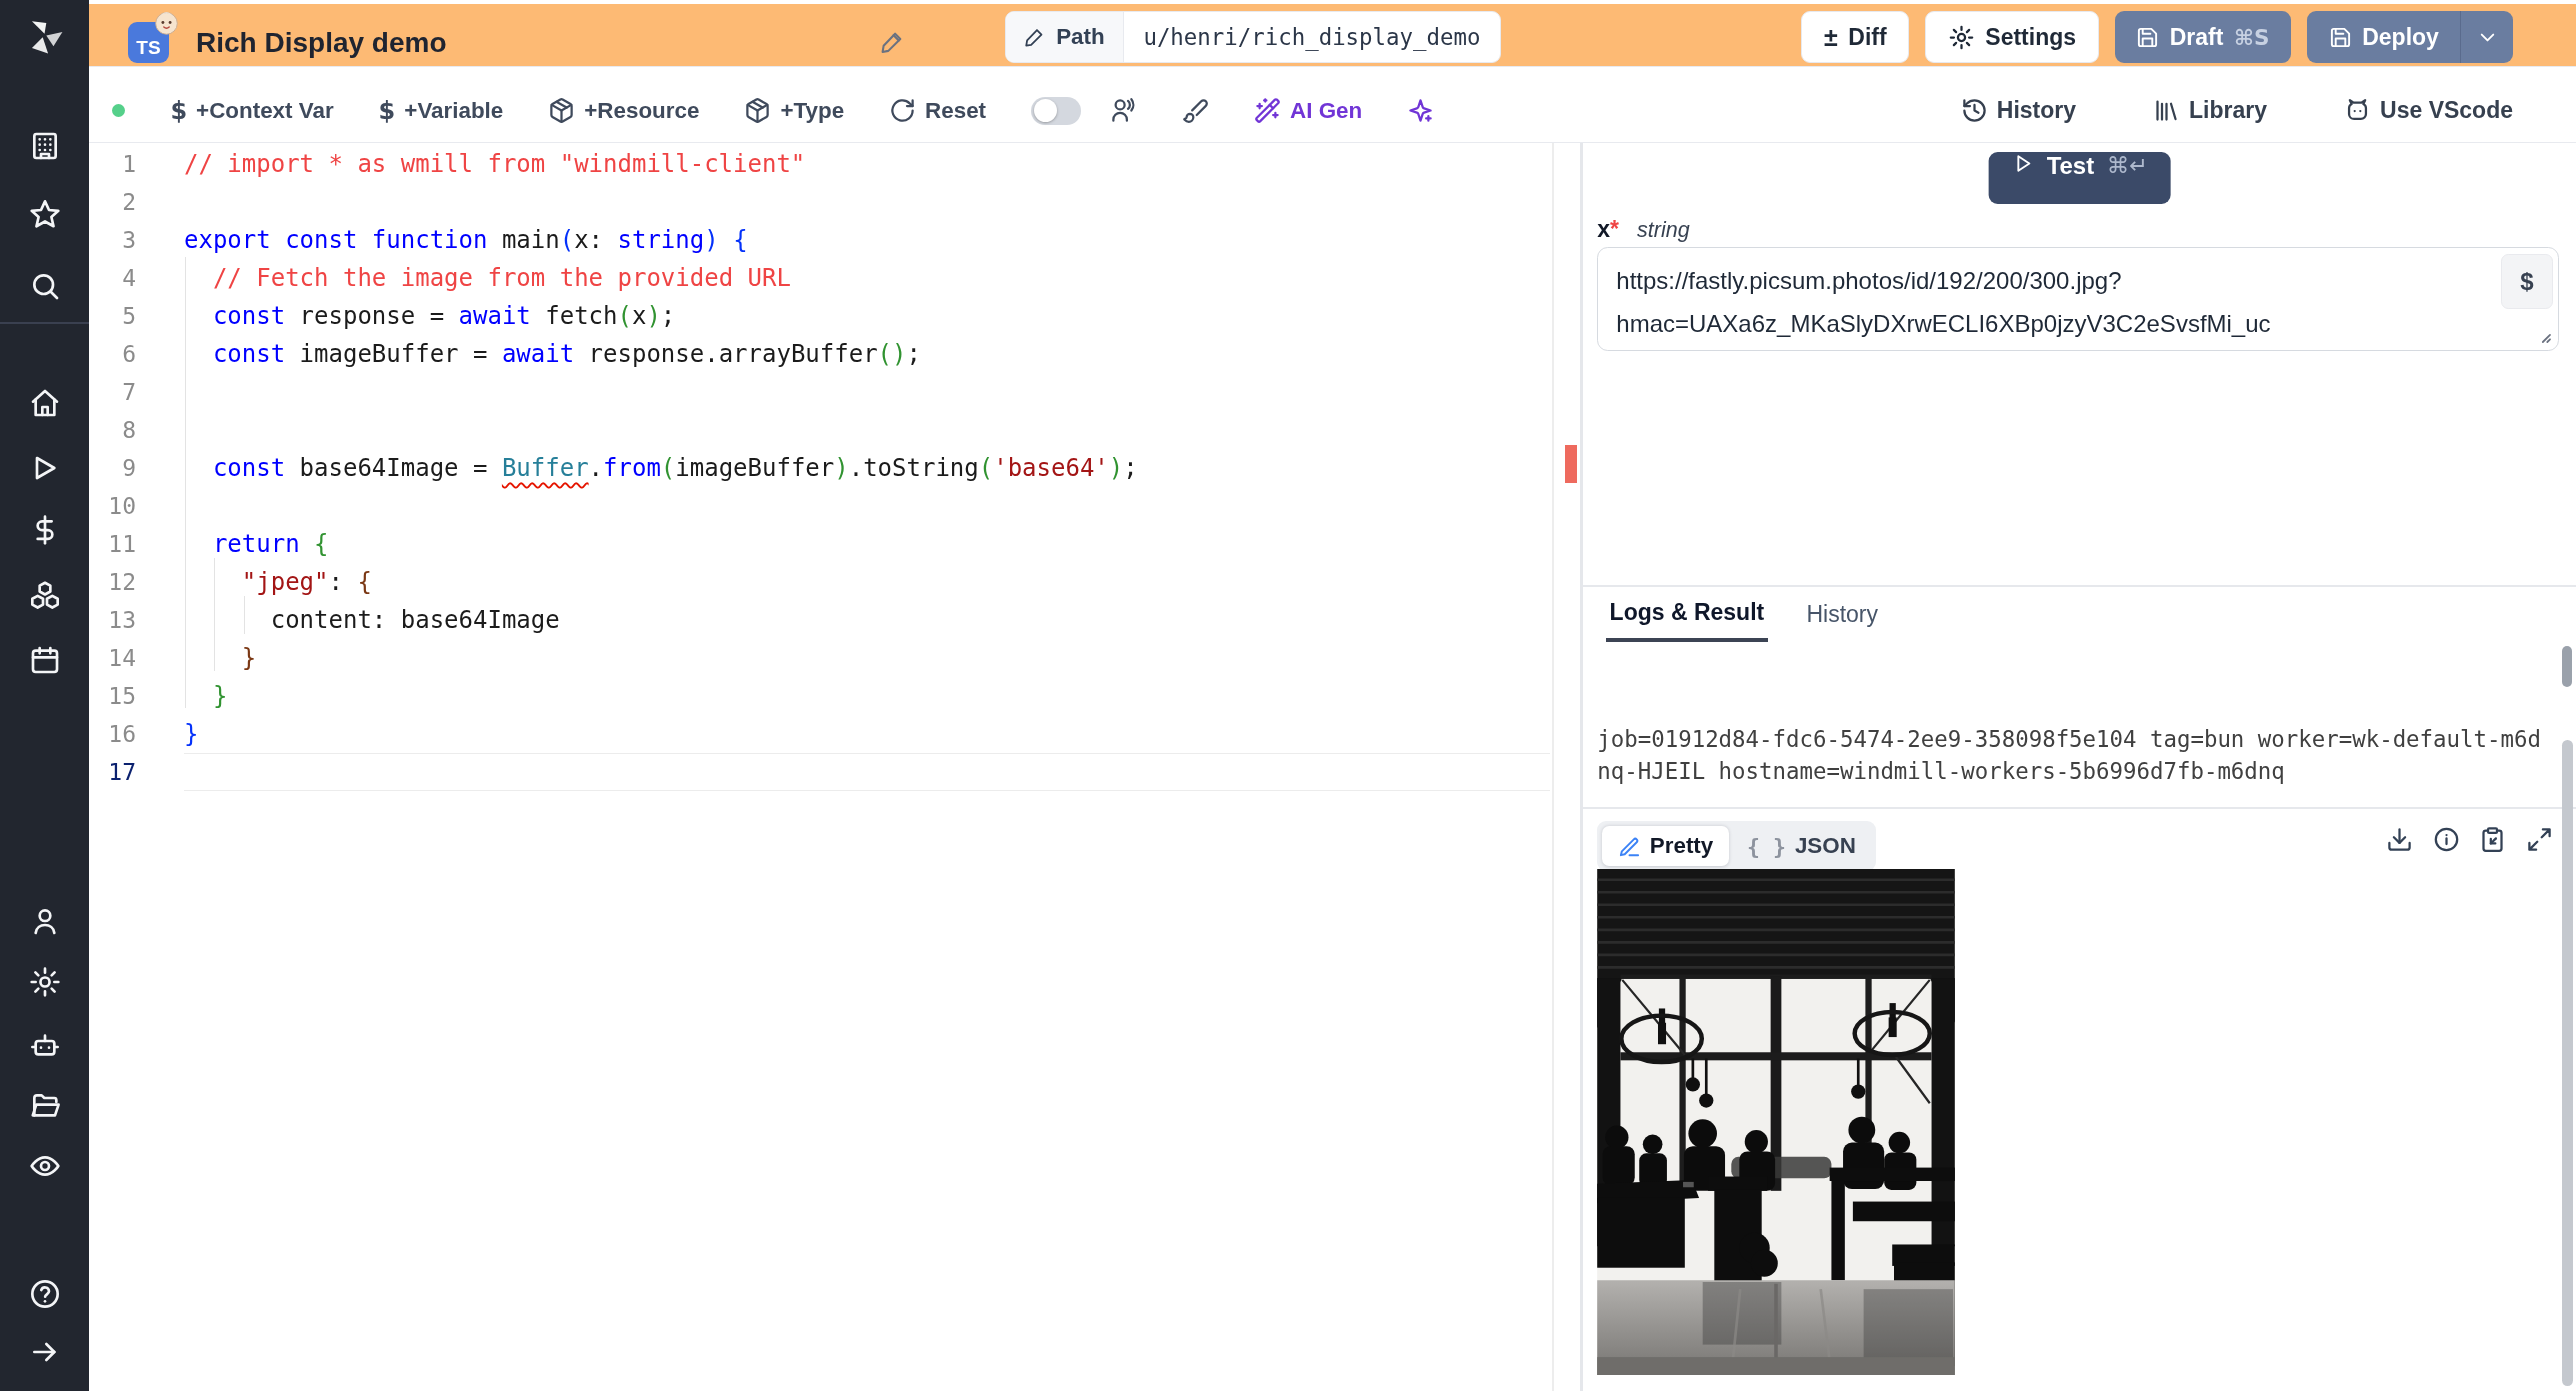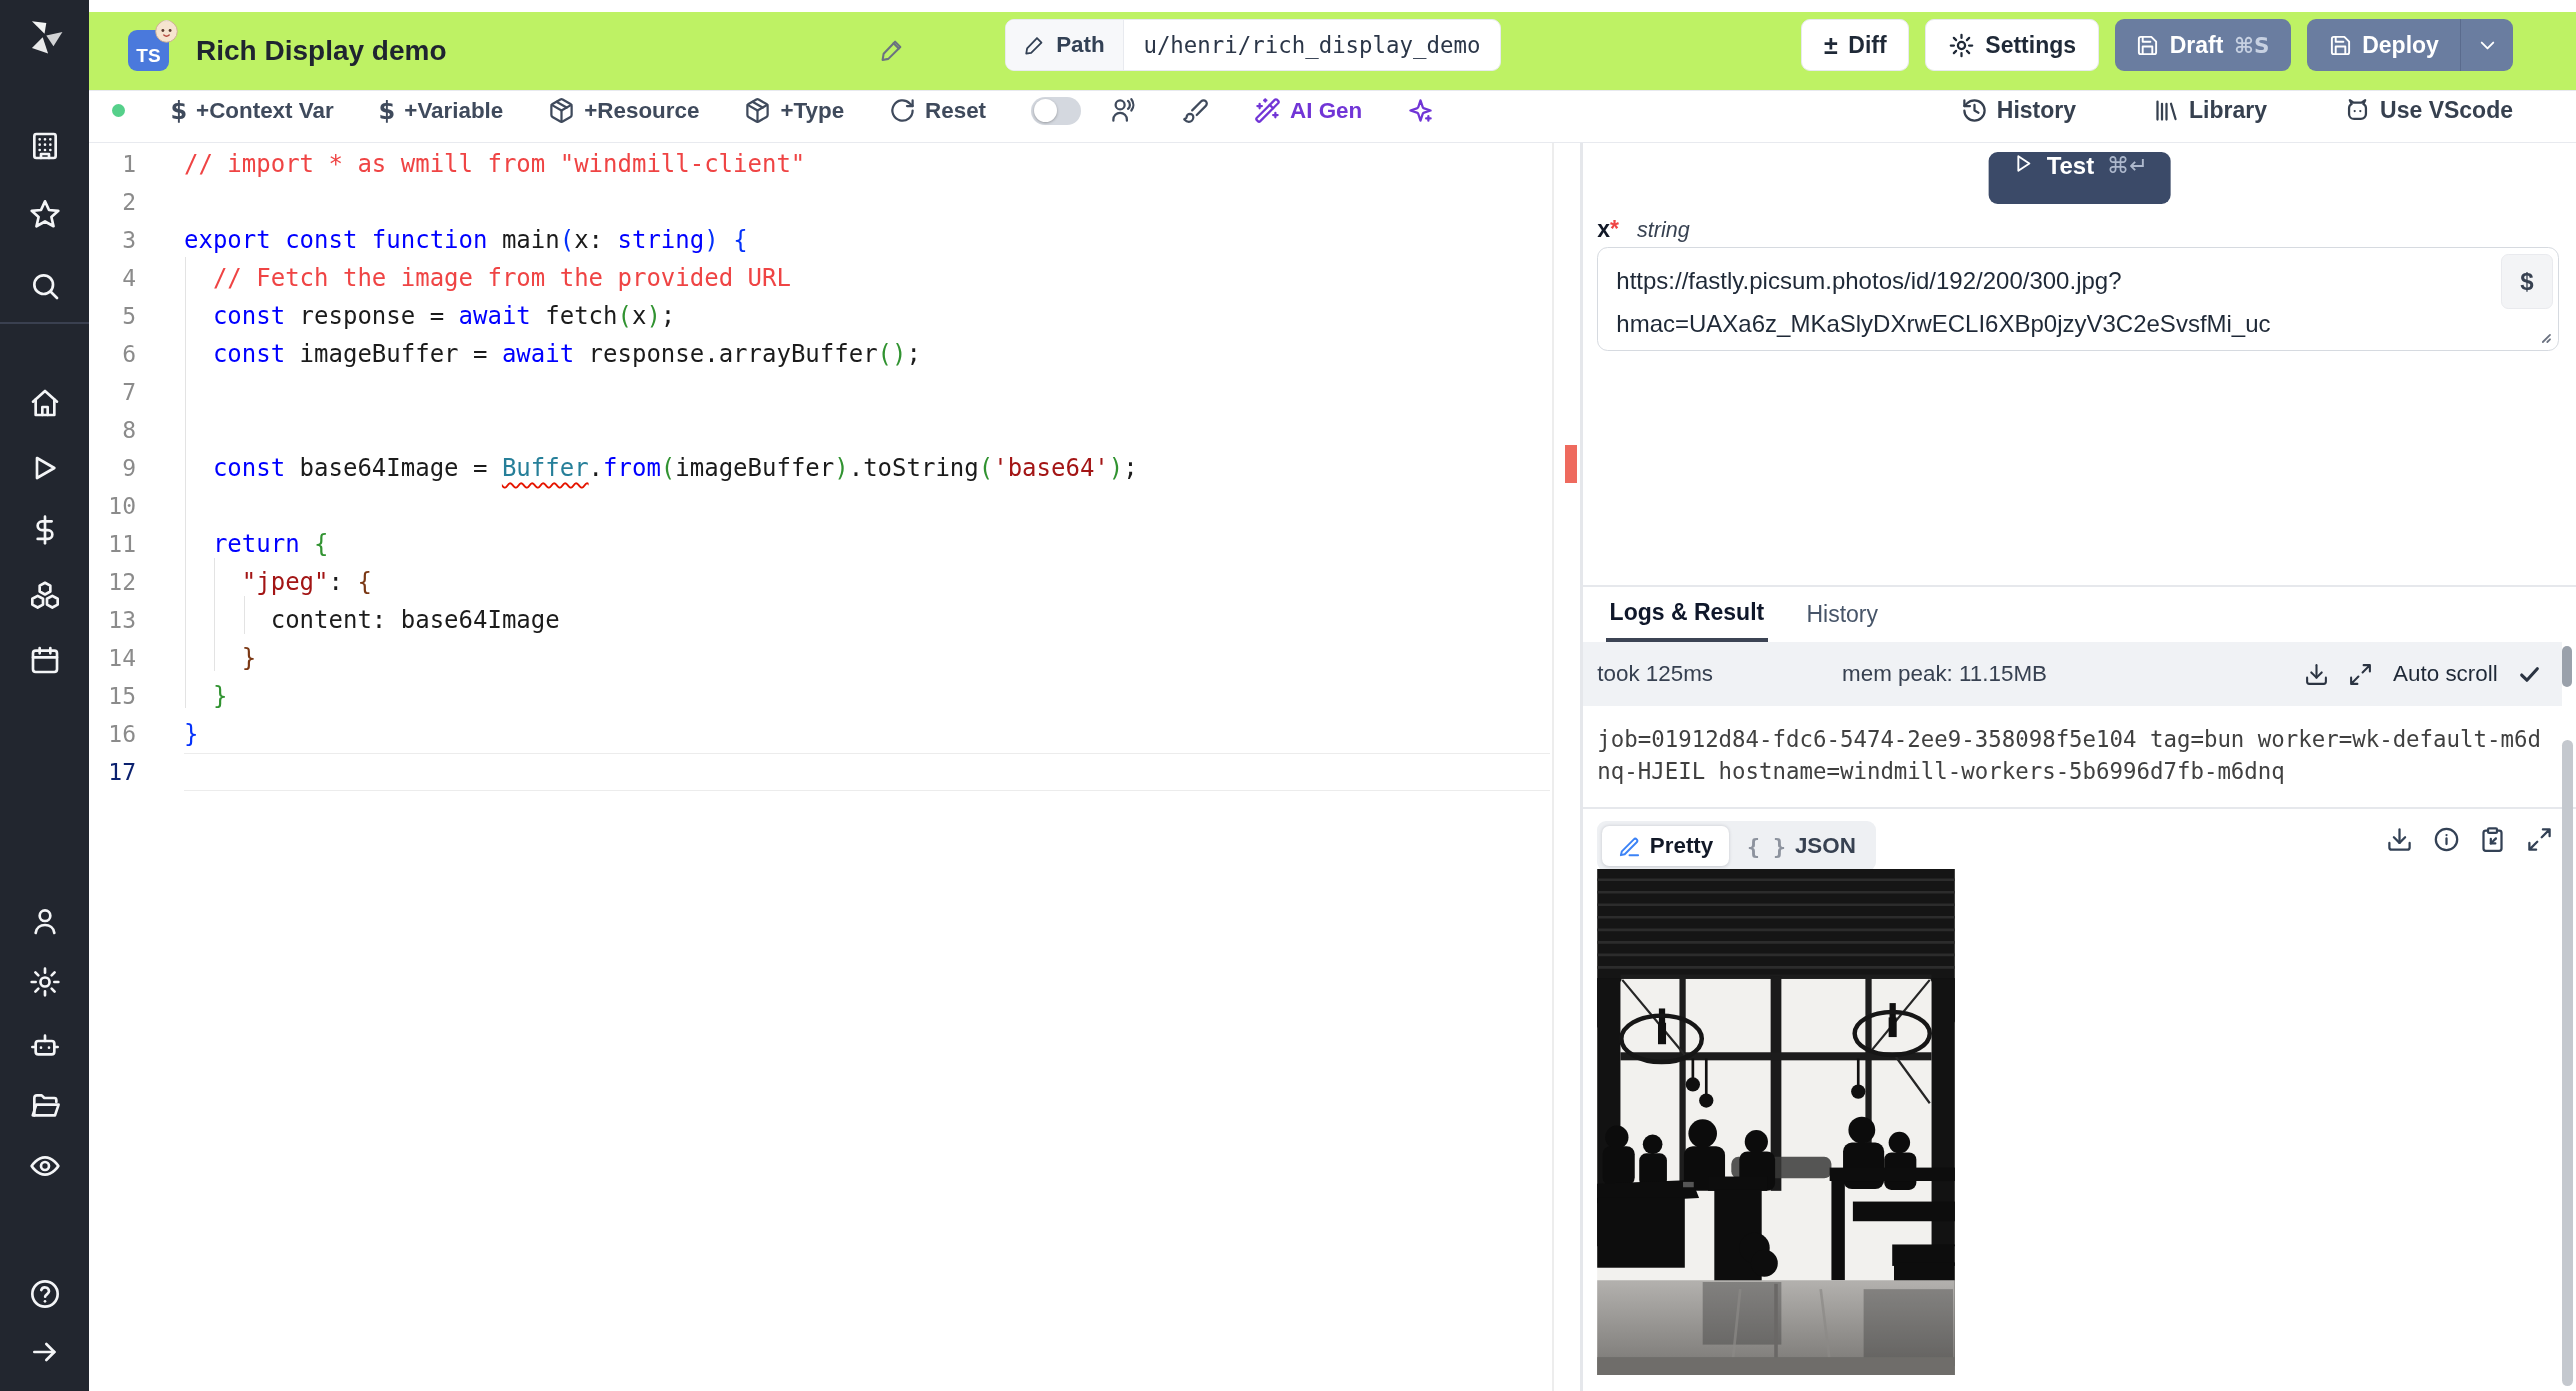--- a/index.html
+++ b/index.html
@@ -8,21 +8,21 @@
   .app { position:relative; width:2576px; height:1392px; }
 
   
   .sidebar { position:absolute; left:0; top:0; width:89px; height:1392px; background:#22262f; z-index:5; }
   .side-logo { position:absolute; left:23px; top:14.3px; width:43px; height:43px; cursor:pointer; }
   .side-icon { position:absolute; left:50%; transform:translate(-50%,-50%); width:32px; height:32px; color:#f4f5f7; cursor:pointer; }
   .side-icon svg { width:32px; height:32px; display:block; }
   .side-divider { position:absolute; left:0; top:322px; width:89px; height:1.8px; background:#3a4050; }
 
   
-  .topbar { position:absolute; left:89px; top:12px; width:2487px; height:79px; background:#bef264;
+  .topbar { position:absolute; left:89px; top:4px; width:2487px; height:63px; background:#fdba74;
     border-bottom:1.8px solid #e8eaef; z-index:4; }
   .ts-badge { position:absolute; left:39px; top:18px; width:41px; height:41px; border-radius:9px;
     background:#4a79dc; color:#fff; font-weight:800; font-size:19px; display:flex; align-items:flex-end; justify-content:center; padding-bottom:3.6px; }
   .emoji-badge { position:absolute; left:64px; top:5.4px; width:27px; height:27px; }
   .page-title { position:absolute; left:107px; top:23px; font-size:28px; font-weight:700; color:#1f2430; }
   .pencil-lone { position:absolute; left:791px; top:25px; width:25px; height:25px; color:#6b7280; cursor:pointer; }
   .path-group { position:absolute; left:916px; top:7.2px; height:52px; display:flex; align-items:stretch;
     border:1.8px solid #e8eaef; border-radius:9px; overflow:hidden; background:#fff; }
   .path-left { display:flex; align-items:center; gap:10.7px; background:#f7f8fa; padding:0 18px;
     border-right:1.8px solid #e8eaef; color:#334155; font-size:22.4px; font-weight:600; cursor:pointer; }
@@ -508,38 +508,20 @@
 
     <div class="tabs-row">
       <div class="tab active">
           <span>Logs &amp; Result</span>
         </div>
       <div class="tab">
           <span>History</span>
         </div>
     </div>
 
-    <div class="stats-bar">
-      <span class="took">took 125ms</span>
-      <span class="mem">mem peak: 11.15MB</span>
-      <div class="stats-right">
-        <svg class="st" viewBox="0 0 24 24">
-            <path d="M21 15v4a2 2 0 0 1-2 2H5a2 2 0 0 1-2-2v-4"></path>
-            <path d="m7 10 5 5 5-5"></path>
-            <path d="M12 15V3"></path>
-          </svg>
-        <svg class="st" viewBox="0 0 24 24">
-            <path d="M15 3h6v6M9 21H3v-6M21 3l-7 7M3 21l7-7"></path>
-          </svg>
-        <span class="autoscroll-label">Auto scroll</span>
-        <svg class="st" viewBox="0 0 24 24" style="stroke-width:3">
-            <path d="m4.5 12.5 5 5 10-11"></path>
-          </svg>
-      </div>
-    </div>
 
     <div class="log-text">job=01912d84-fdc6-5474-2ee9-358098f5e104 tag=bun worker=wk-default-m6dnq-HJEIL hostname=windmill-workers-5b6996d7fb-m6dnq</div>
 
     <div class="section-divider" style="top:664px"></div>
 
     <div class="result-bar">
       <div class="pill-group">
         <div class="pill active">
           <svg class="st" viewBox="0 0 24 24" style="color:#3b82f6">
               <path d="M12 20h9"></path>

